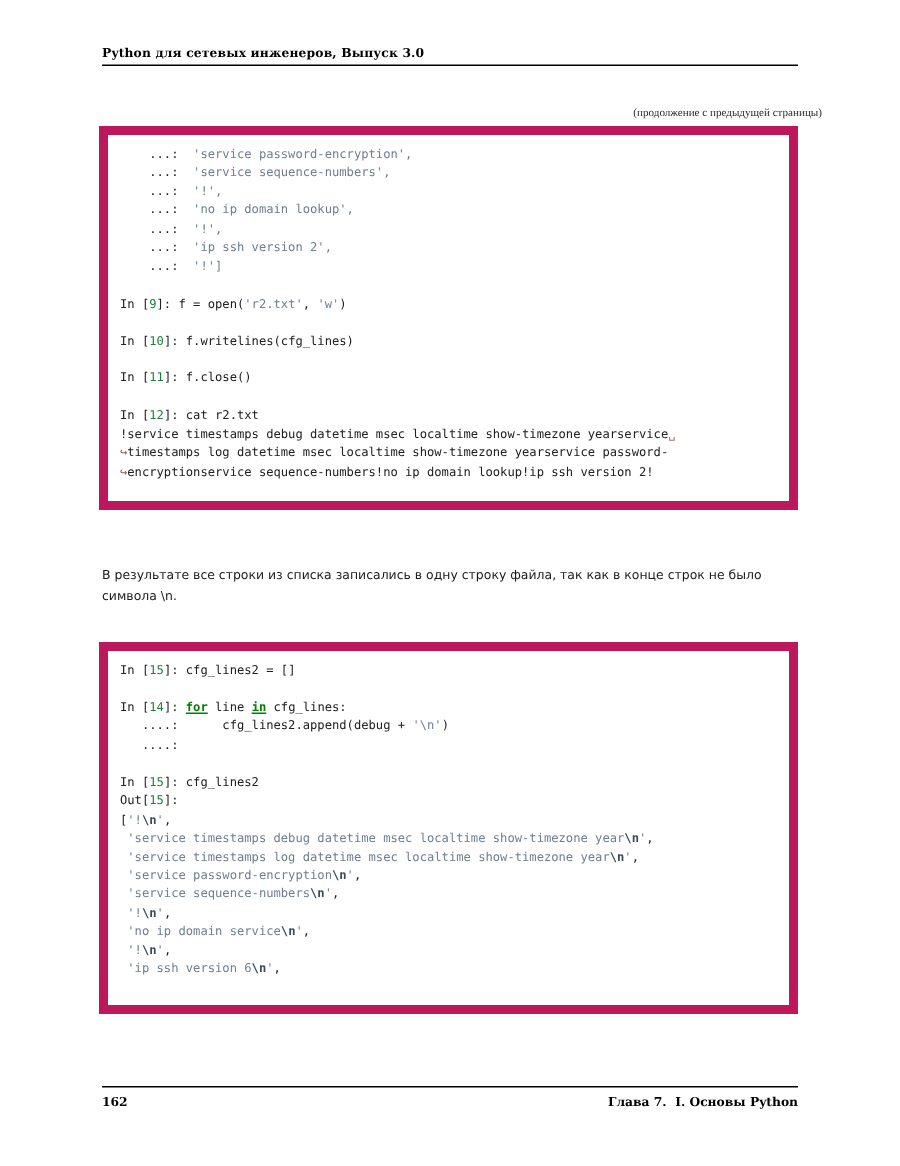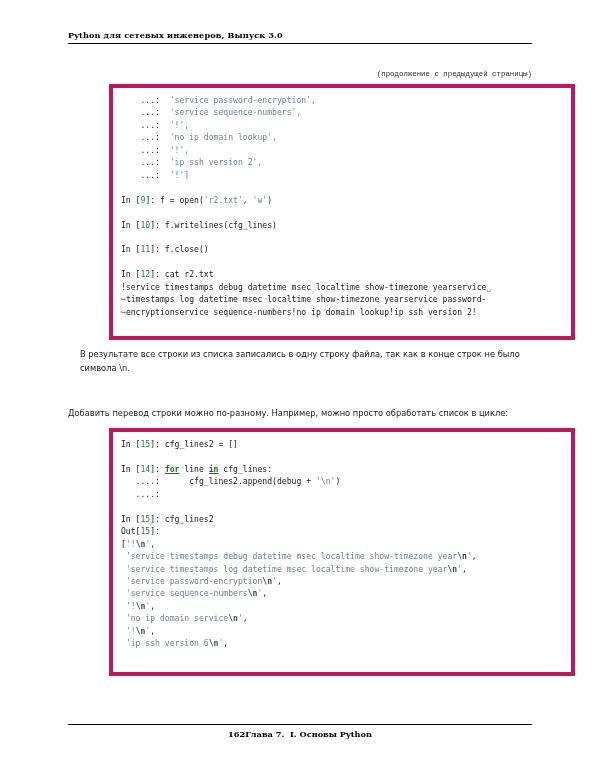--- a/index.html
+++ b/index.html
@@ -41,36 +41,35 @@
   }
   .header-rule {
     margin-top: 3px;
     border-bottom: 1.1px solid #000;
     width: 464px;
   }
 
   
   .cont-note {
     position: absolute;
-    right: 68px;
+    right: 52px;
     top: 70px;
     font-size: 7.4px;
     color: #2b2b2b;
-    font-family: Liberation Mono, monospace;
+    font-family: Liberation Serif, serif;
     white-space: nowrap;
   }
 
   
   .code-block {
     position: absolute;
-    border: 4px solid #be185d;
+    border: 6px solid #be185d;
     background: #ffffff;
     box-sizing: border-box;
     overflow: hidden;
-    margin-left: 43px;
   }
   .code-block.block-one {
     left: 66px;
     top: 84px;
     width: 466px;
     height: 256px;
   }
   .code-block.block-two {
     left: 66px;
     top: 428px;
@@ -104,39 +103,39 @@
   .para {
     position: absolute;
     left: 68px;
     width: 464px;
     font-family: "DejaVu Sans", sans-serif;
     font-size: 8.3px;
     line-height: 14px;
     color: #1a1a1a;
     text-align: left;
   }
-  .para-1 { top: 347px; margin-left: 12px; }
+  .para-1 { top: 376px; }
   .para-2 { top: 406px; }
   .para-3 { top: 688px; }
 
   
   .footer-rule {
     position: absolute;
     left: 68px;
     top: 724px;
     width: 464px;
     border-bottom: 1.1px solid #000;
   }
   .footer {
     position: absolute;
     left: 68px;
     top: 729px;
     width: 464px;
     display: flex;
-    justify-content: center;
+    justify-content: space-between;
     align-items: baseline;
     font-family: "DejaVu Serif", serif;
     font-weight: bold;
     font-size: 8.2px;
     color: #000;
   }
   .footer-right { white-space: pre; }
 </style>
 </head>
 <body>
@@ -163,21 +162,20 @@
 <span class="blank"></span><span class="plain">In [</span><span class="promptnum">10</span><span class="plain">]: f.writelines(cfg_lines)</span>
 <span class="blank"></span><span class="plain">In [</span><span class="promptnum">11</span><span class="plain">]: f.close()</span>
 <span class="blank"></span><span class="plain">In [</span><span class="promptnum">12</span><span class="plain">]: cat r2.txt</span>
 <span class="plain">!service timestamps debug datetime msec localtime show-timezone yearservice</span><span class="wrapend">␣</span>
 <span class="wrapmark">↪</span><span class="plain">timestamps log datetime msec localtime show-timezone yearservice password-</span>
 <span class="wrapmark">↪</span><span class="plain">encryptionservice sequence-numbers!no ip domain lookup!ip ssh version 2!</span></pre>
     </div>
   </div>
 
   <div class="para para-1">В результате все строки из списка записались в одну строку файла, так как в конце строк не было символа \n.</div>
-  <div class="para para-2">Добавить перевод строки можно по-разному. Например, можно просто обработать список в цикле:</div>
 
   <div class="code-block block-two">
     <div class="code-inner">
       <pre class="code"><span class="plain">In [</span><span class="promptnum">15</span><span class="plain">]: cfg_lines2 = []</span>
 <span class="blank"></span><span class="plain">In [</span><span class="promptnum">14</span><span class="plain">]: </span><span class="kw">for</span><span class="plain"> line </span><span class="kw">in</span><span class="plain"> cfg_lines:</span>
 <span class="prompt">   ....:      cfg_lines2.append(debug + </span><span class="str">'\n'</span><span class="plain">)</span>
 <span class="prompt">   ....:</span>
 <span class="blank"></span><span class="plain">In [</span><span class="promptnum">15</span><span class="plain">]: cfg_lines2</span>
 <span class="plain">Out[</span><span class="promptnum">15</span><span class="plain">]:</span>
 <span class="plain">[</span><span class="outstr">'!</span><span class="outesc">\n</span><span class="outstr">'</span><span class="plain">,</span>

